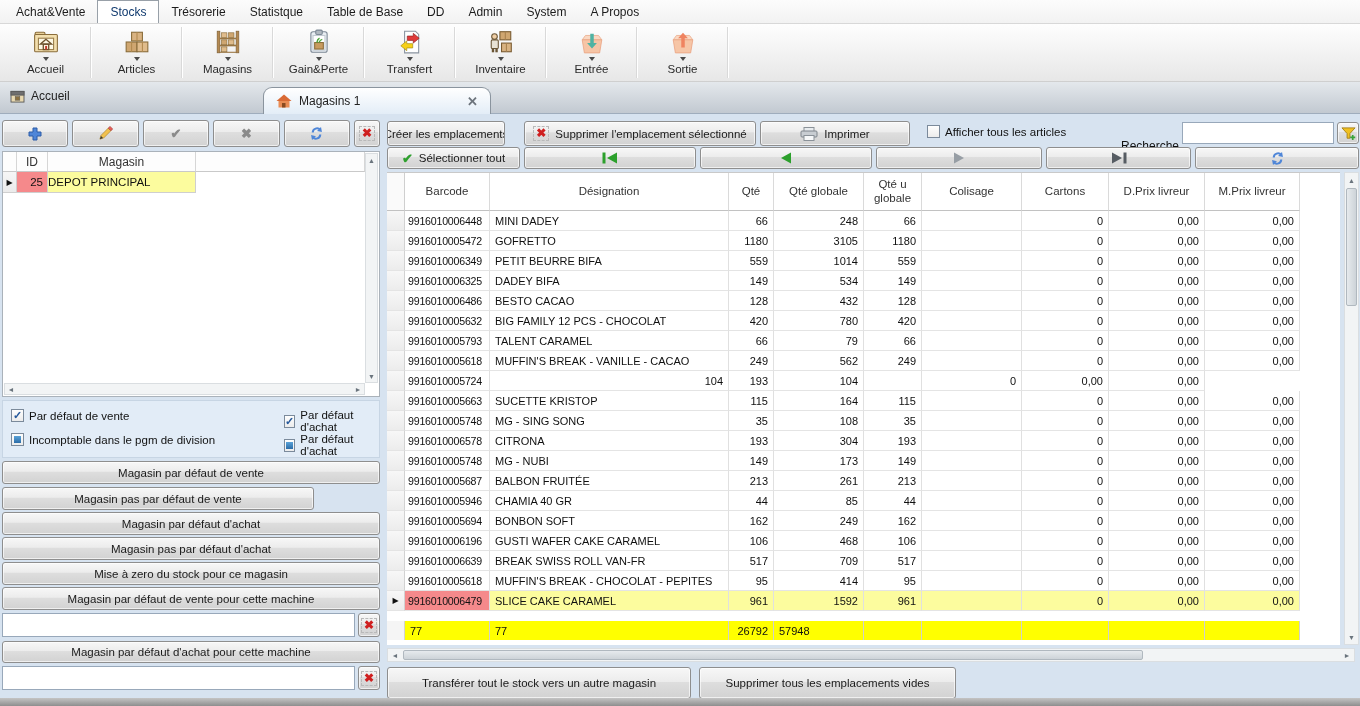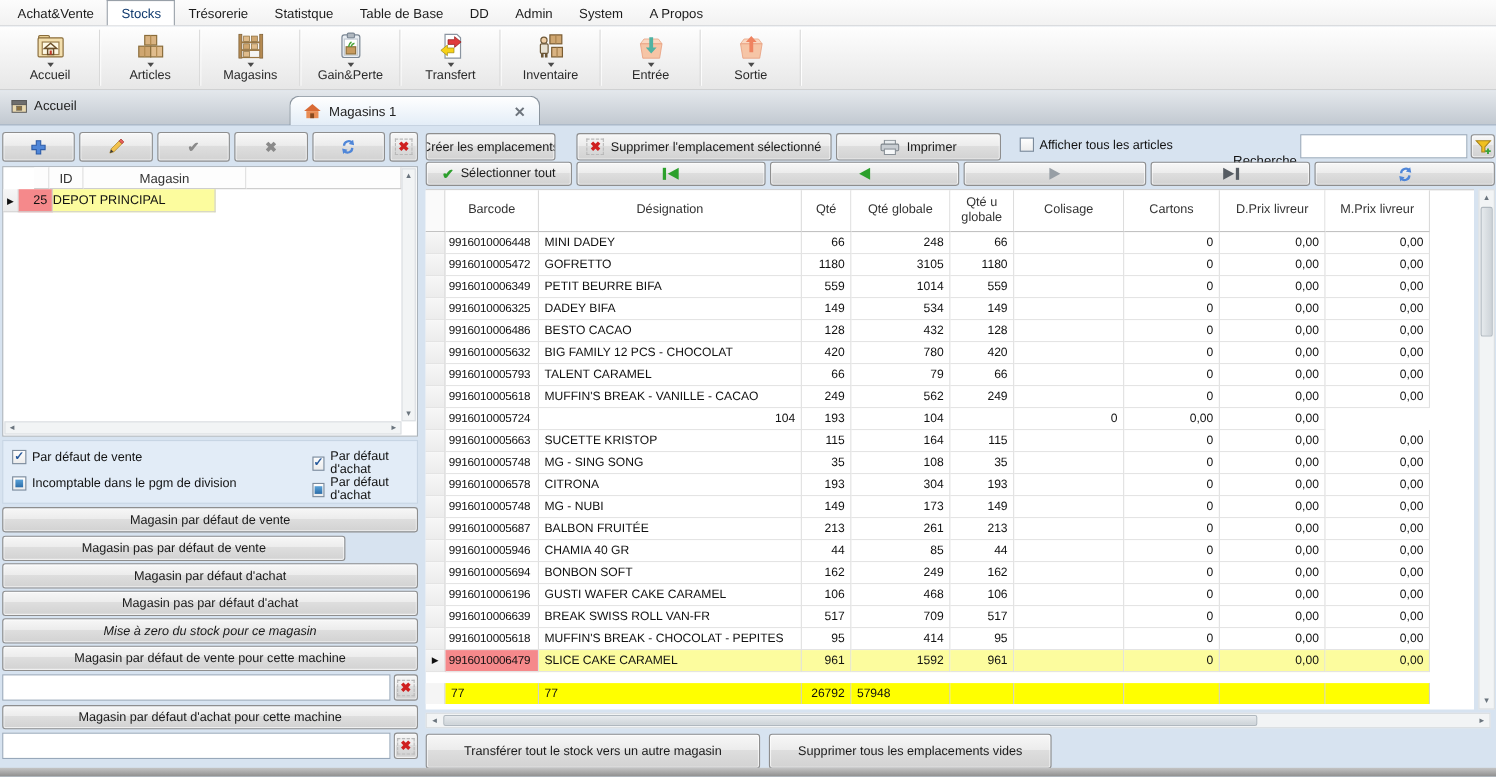--- a/index.html
+++ b/index.html
@@ -41,21 +41,21 @@
   .redx{color:#cf2020;font-weight:bold;font-size:12px;line-height:1;}
   .dashedbox{border:1px dashed #b9b9b9;padding:0 2px 1px 2px;}
   .grn{color:#2ea02e;font-weight:bold;font-size:13px;line-height:1;}
   .gry{font-weight:bold;font-size:13px;line-height:1;color:#8a8a8a;}
   
   #left-toolbar{position:absolute;left:2px;top:120px;width:378px;height:27px;display:flex;gap:4px;}
   #left-toolbar .lbtn{position:relative;flex:1;height:27px;}
   #left-toolbar .sbtn{position:relative;flex:0 0 26px;height:27px;}
   
   #left-grid{position:absolute;left:2px;top:151px;width:378px;height:246px;background:#fff;border:1px solid #aab2ba;}
-  .lg-header{position:absolute;left:0;top:0;width:362px;height:20px;display:grid;grid-template-columns:14px 31px 148px 1fr;padding-left:28px;}
+  .lg-header{position:absolute;left:0;top:0;width:362px;height:20px;display:grid;grid-template-columns:14px 31px 148px 1fr;}
   .lg-th{border-right:1px solid #d6d6d6;border-bottom:1px solid #c9c9c9;display:flex;align-items:center;justify-content:center;
          font-size:12px;color:#333;background:#fdfdfd;}
   .lg-row{position:absolute;left:0;top:20px;width:193px;height:21px;display:grid;grid-template-columns:14px 31px 148px;}
   .lg-td{border-right:1px solid #cfcfcf;border-bottom:1px solid #cfcfcf;display:flex;align-items:center;font-size:11.5px;color:#111;}
   .lg-mk{background:linear-gradient(#f6f6f6,#ebebeb);justify-content:center;font-size:8px;}
   .lg-id{background:var(--pink);justify-content:flex-end;padding-right:4px;}
   .lg-nm{background:var(--pale-yellow);padding-left:0;}
   
   .sb{position:absolute;background:#f2f4f5;border:1px solid #dadee1;}
   .sb-btn{position:absolute;display:flex;align-items:center;justify-content:center;color:#6a747d;font-size:7px;line-height:1;}
@@ -697,15 +697,15 @@
   </div>
 
   <div class="btn" style="left:387px;top:667px;width:304px;height:32px;">Transférer tout le stock vers un autre magasin</div>
   <div class="btn" style="left:699px;top:667px;width:257px;height:32px;">Supprimer tous les emplacements vides</div>
 
   <div class="statusbar"></div>
 <div class="btn" style="left: 2px; width: 378px; height: 23px; top: 461px;">Magasin par défaut de vente</div>
     <div class="btn" style="left: 2px; width: 312px; height: 23px; top: 487px;">Magasin pas par défaut de vente</div>
     <div class="btn" style="left: 2px; width: 378px; height: 23px; top: 512px;">Magasin par défaut d'achat</div>
     <div class="btn" style="left: 2px; width: 378px; height: 23px; top: 537px;">Magasin pas par défaut d'achat</div>
-    <div class="btn" style="left: 2px; width: 378px; height: 23px; top: 562px; font-style: italic;">Mise à zero du stock pour ce magasin</div>
+    <div class="btn" style="left: 2px; width: 378px; height: 23px; top: 562px;">Mise à zero du stock pour ce magasin</div>
     <div class="btn" style="left: 2px; width: 378px; height: 23px; top: 587px;">Magasin par défaut de vente pour cette machine</div>
   </div>
 
 </body></html>

